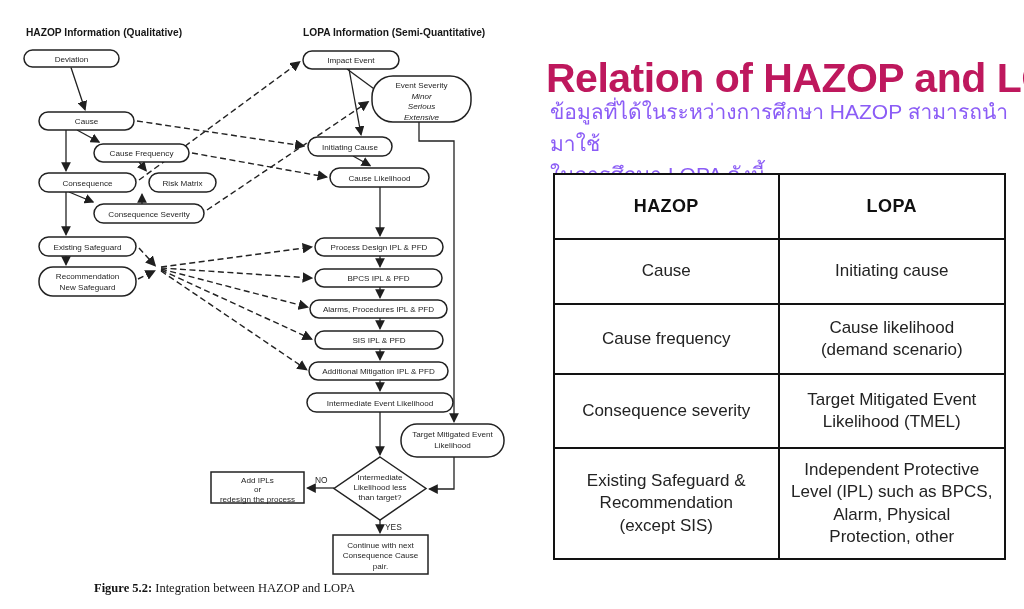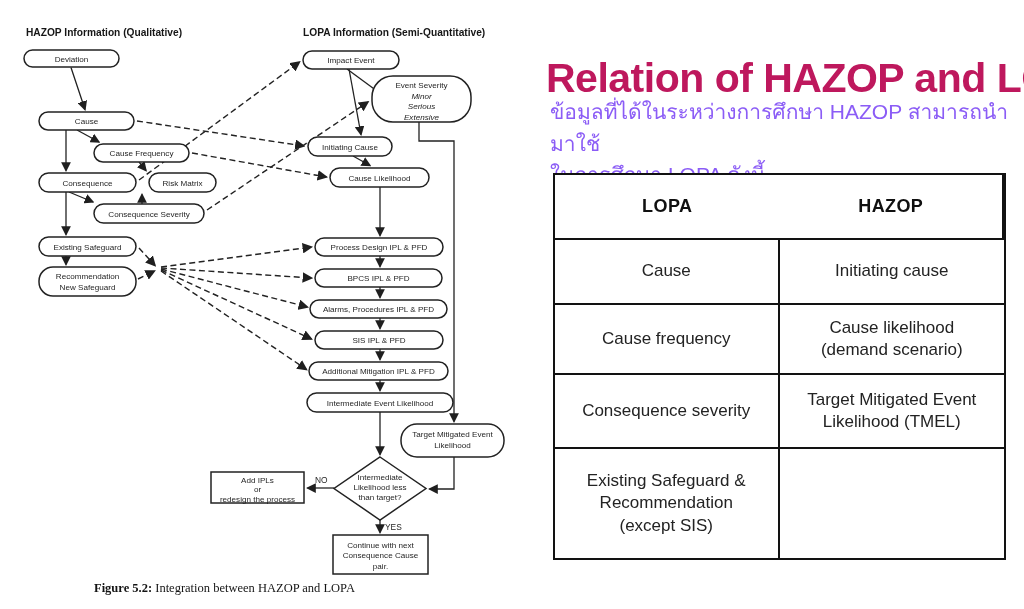--- a/index.html
+++ b/index.html
@@ -198,32 +198,36 @@
   </svg>
 
   <div class="panel-title">Relation of HAZOP and LOPA</div>
 
   <div class="panel-subtitle">
     <div>ข้อมูลที่ได้ในระหว่างการศึกษา HAZOP สามารถนำมาใช้</div>
     <div>ในการศึกษา LOPA ดังนี้</div>
   </div>
 
   <div class="cmp-table">
+    <div class="cmp-cell hdr">HAZOP</div>
     <div class="cmp-cell hdr last-col">LOPA</div>
-    <div class="cmp-cell hdr">HAZOP</div>
 
     <div class="cmp-cell">Cause</div>
     <div class="cmp-cell last-col">Initiating cause</div>
 
     <div class="cmp-cell">Cause frequency</div>
     <div class="cmp-cell last-col">Cause likelihood
 (demand scenario)</div>
 
     <div class="cmp-cell">Consequence severity</div>
     <div class="cmp-cell last-col">Target Mitigated Event
 Likelihood (TMEL)</div>
 
     <div class="cmp-cell last-row">Existing Safeguard &amp;
 Recommendation
 (except SIS)</div>
+    <div class="cmp-cell last-col last-row">Independent Protective
+Level (IPL) such as BPCS,
+Alarm, Physical
+Protection, other</div>
   </div>
 
 </div>
 
 </body></html>

